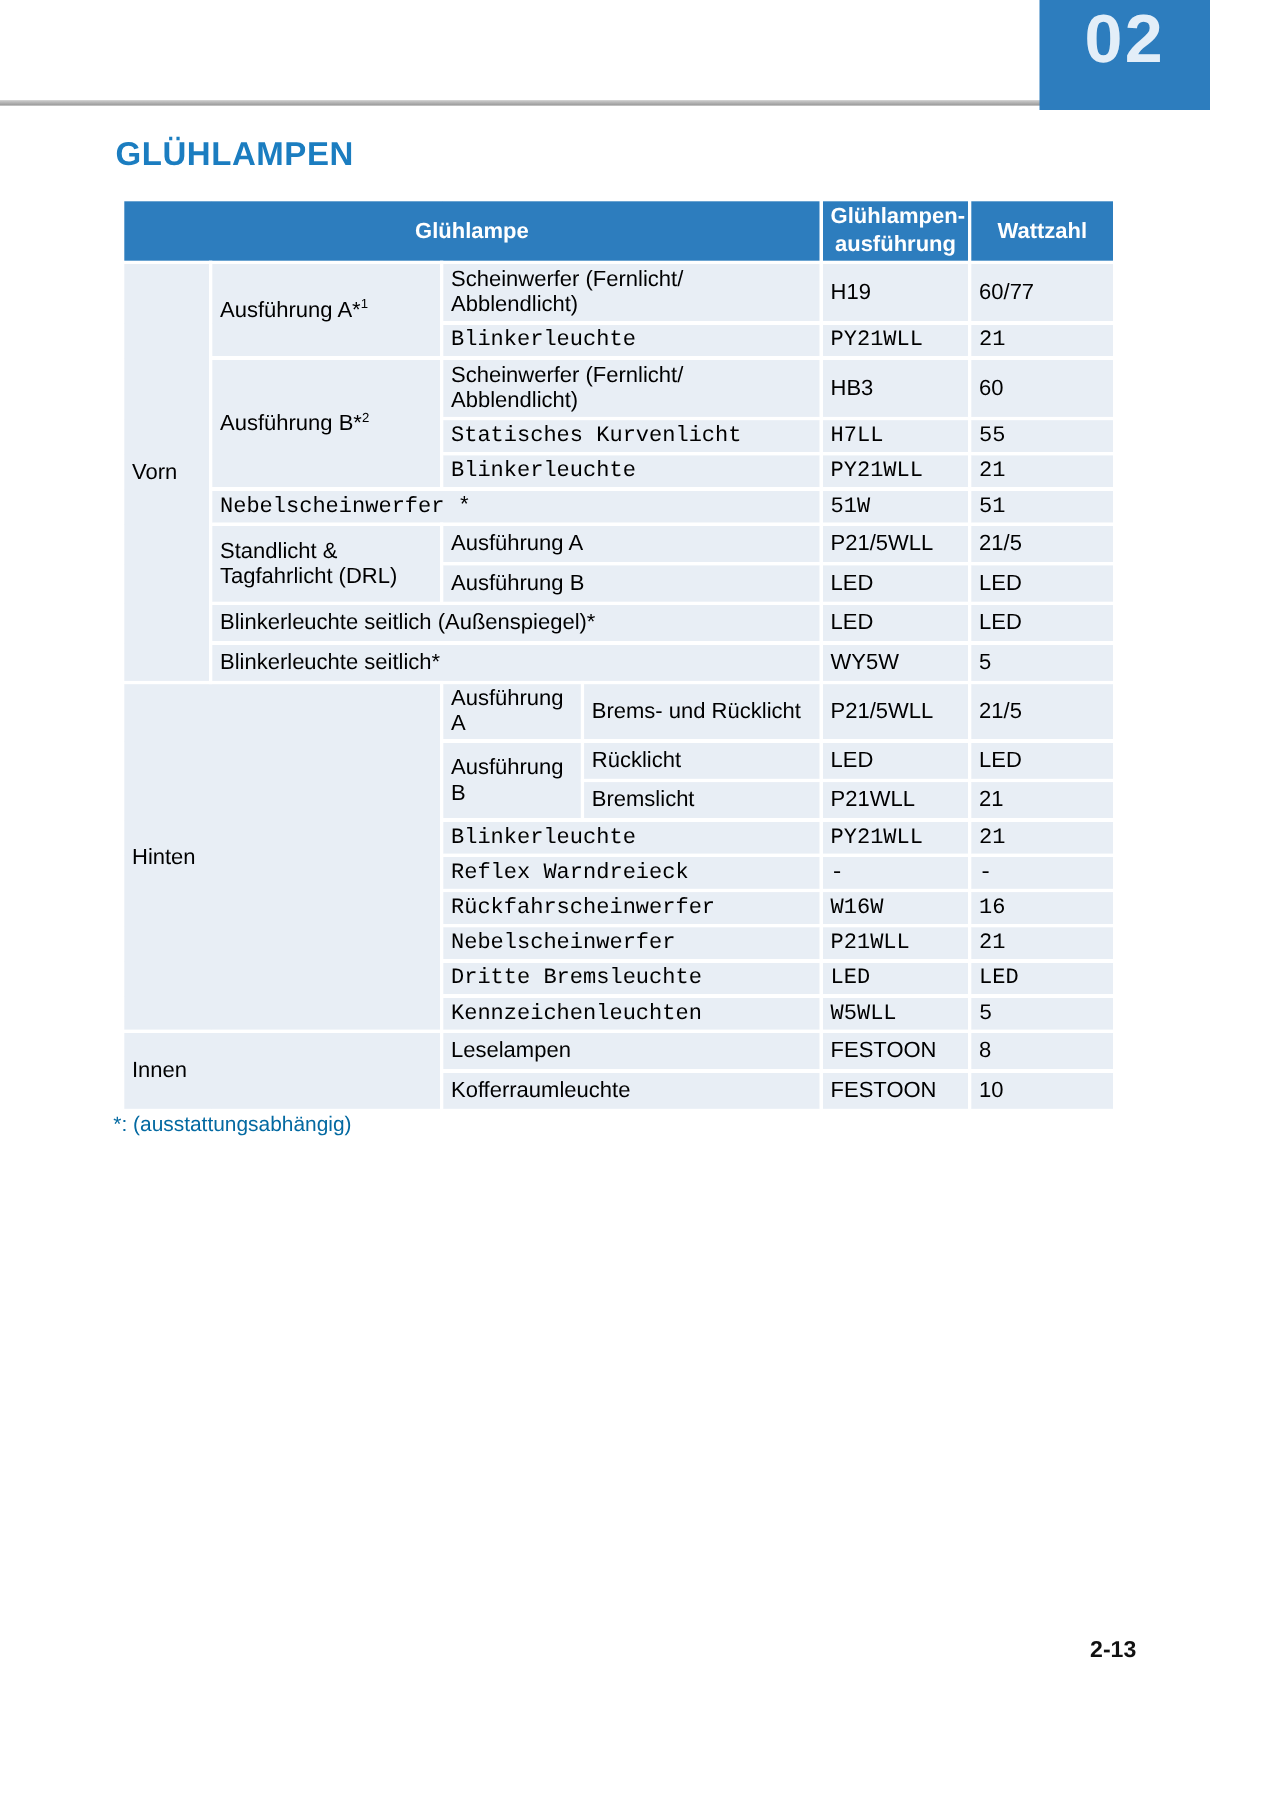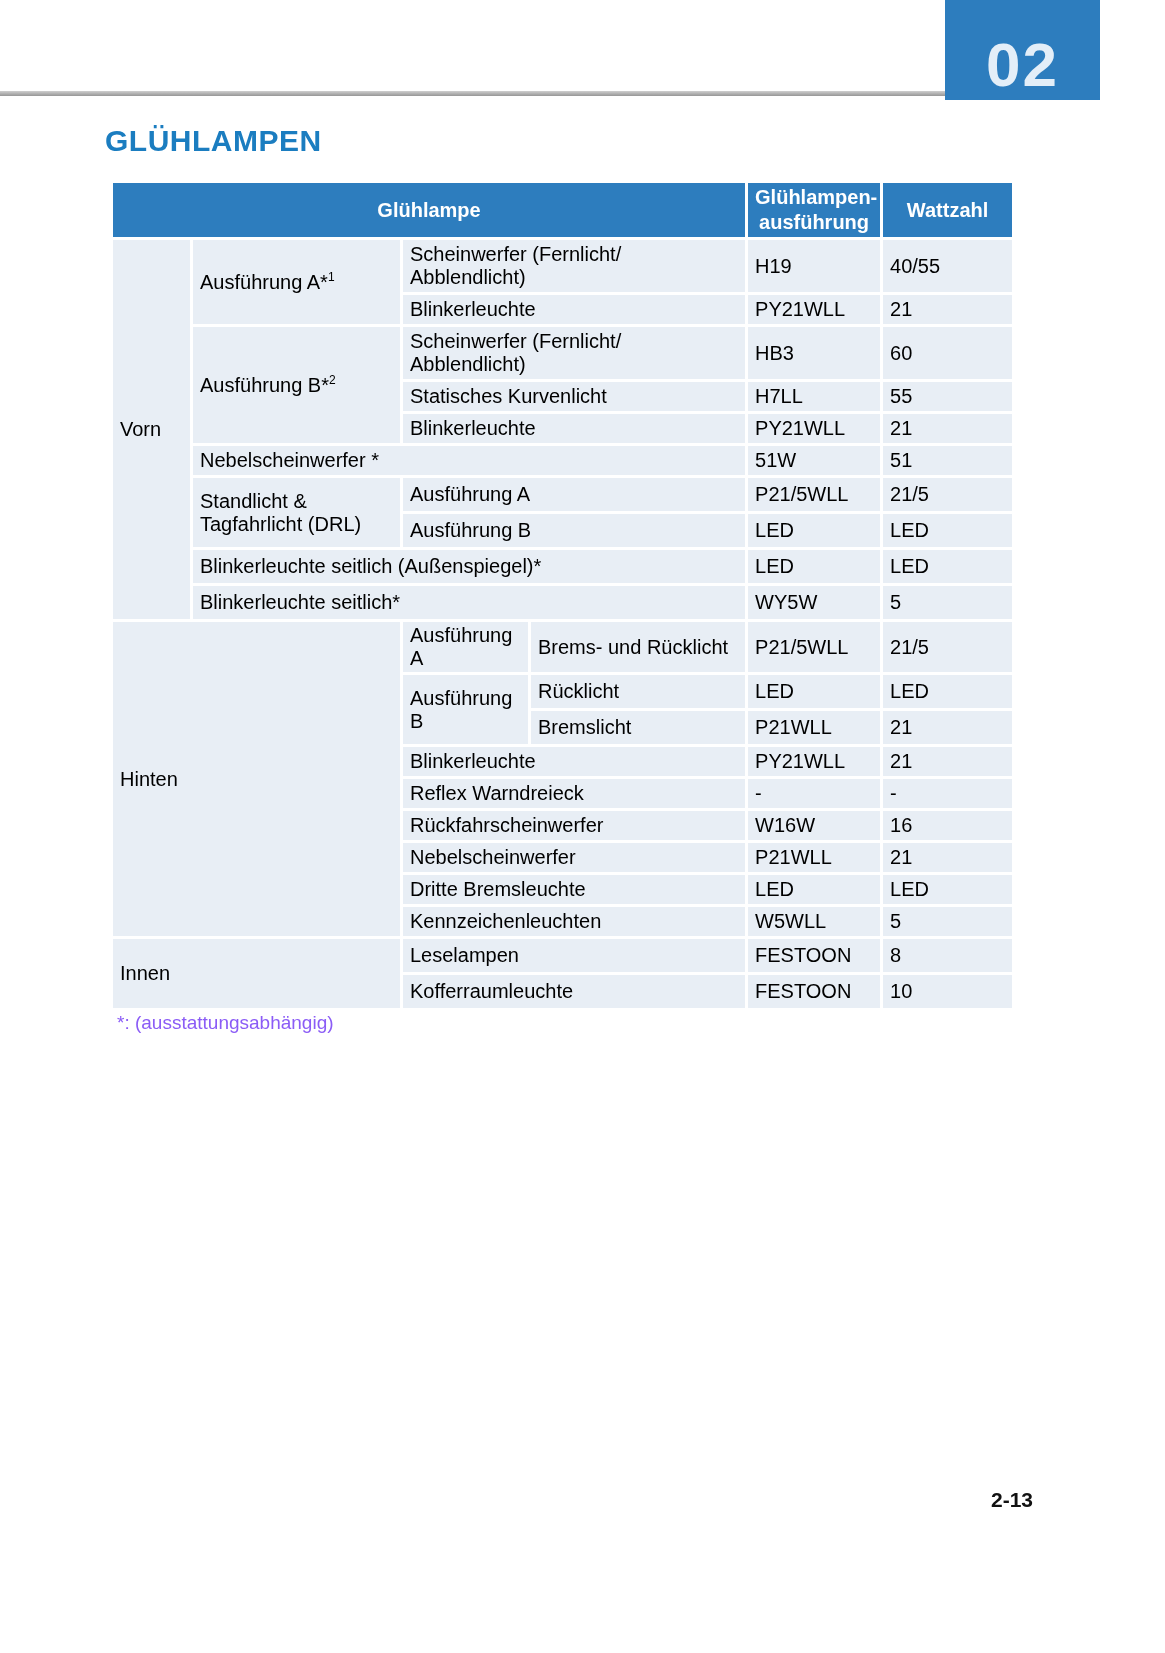--- a/index.html
+++ b/index.html
@@ -18,21 +18,21 @@
     position: absolute;
     left: 0; top: 91px;
     width: 947px; height: 5px;
     background: linear-gradient(#cfcfcf, #969696);
   }
   .chapter-badge {
     position: absolute;
     left: 945px; top: 0;
     width: 155px; height: 100px;
     background: #2d7dbe;
-    display: flex; align-items: flex-end; justify-content: center;
+    display: flex; align-items: flex-start; justify-content: center;
     color: #e3eef8;
     font-size: 62px;
     font-weight: bold;
     letter-spacing: 2px;
   }
 
   .page-title {
     position: absolute;
     left: 105px; top: 124px;
     font-size: 30px;
@@ -64,29 +64,29 @@
     font-weight: bold;
     text-align: center;
     line-height: 1.25;
   }
   .bulbs td.center { text-align: left; }
   .pre { white-space: pre-line; }
   tr.h56 { height: 56px; }
   tr.h55 { height: 55px; }
   tr.h48 { height: 48px; }
   tr.h36 { height: 36px; }
-  tr.h32 { height: 32px; }
+  tr.h32 { height: 32px; font-family: Liberation Mono, monospace; }
   sup { font-size: 12px; line-height: 0; }
 
   
   .footnote {
     position: absolute;
-    left: 117px;
+    left: 103px;
     font-size: 19px;
-    color: #8b5cf6;
+    color: #0369a1;
   }
   .fn-1 { top: 1012px; }
   .fn-2 { top: 1048px; }
   .fn-3 { top: 1078px; }
   .fn-marker { font-weight: bold; }
   .footnote sup { font-size: 13px; font-weight: bold; }
 
   .page-number {
     position: absolute;
     top: 1488px;
@@ -126,21 +126,21 @@
 ausführung</th>
         <th>Wattzahl</th>
       </tr>
 
       <tr class="h55">
         <td rowspan="10">Vorn</td>
         <td rowspan="2"><span>Ausführung A*</span><sup>1</sup></td>
         <td colspan="2" class="pre">Scheinwerfer (Fernlicht/
 Abblendlicht)</td>
         <td class="center">H19</td>
-        <td class="center">40/55</td>
+        <td class="center">60/77</td>
       </tr>
       <tr class="h32">
         <td colspan="2">Blinkerleuchte</td>
         <td class="center">PY21WLL</td>
         <td class="center">21</td>
       </tr>
       <tr class="h55">
         <td rowspan="3"><span>Ausführung B*</span><sup>2</sup></td>
         <td colspan="2" class="pre">Scheinwerfer (Fernlicht/
 Abblendlicht)</td>

